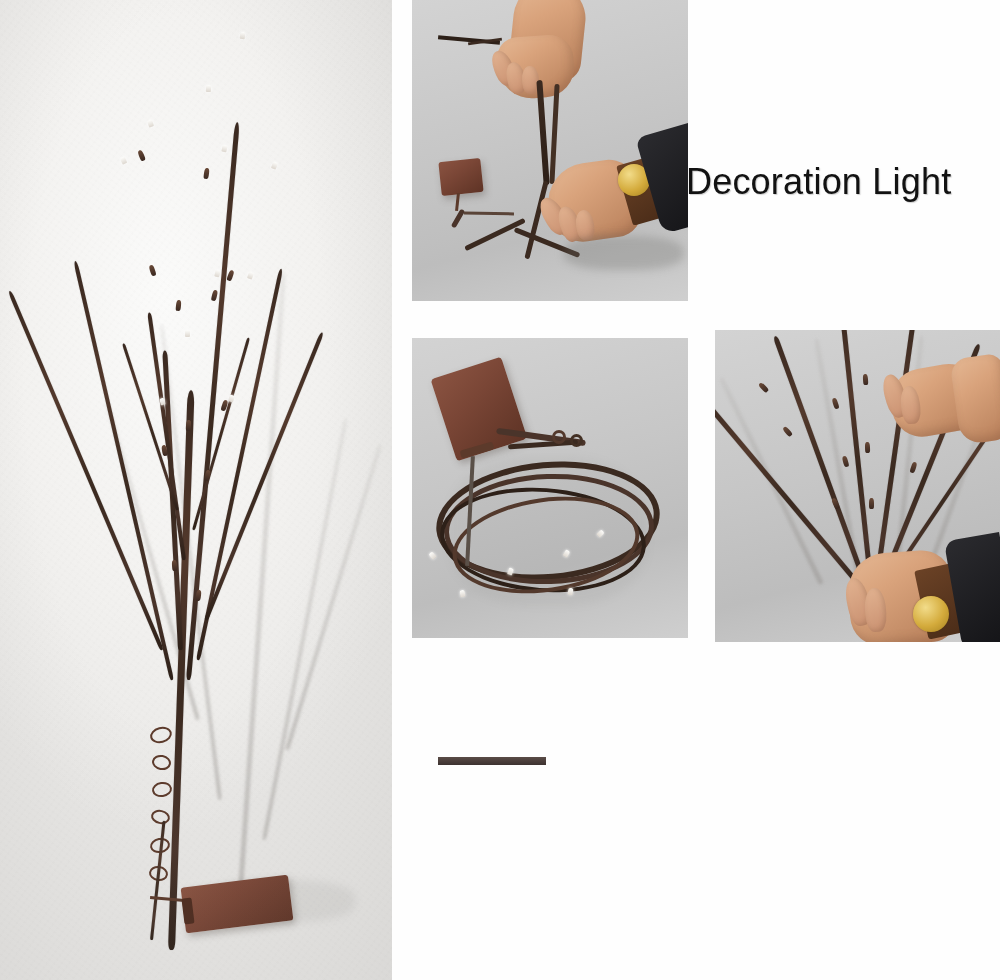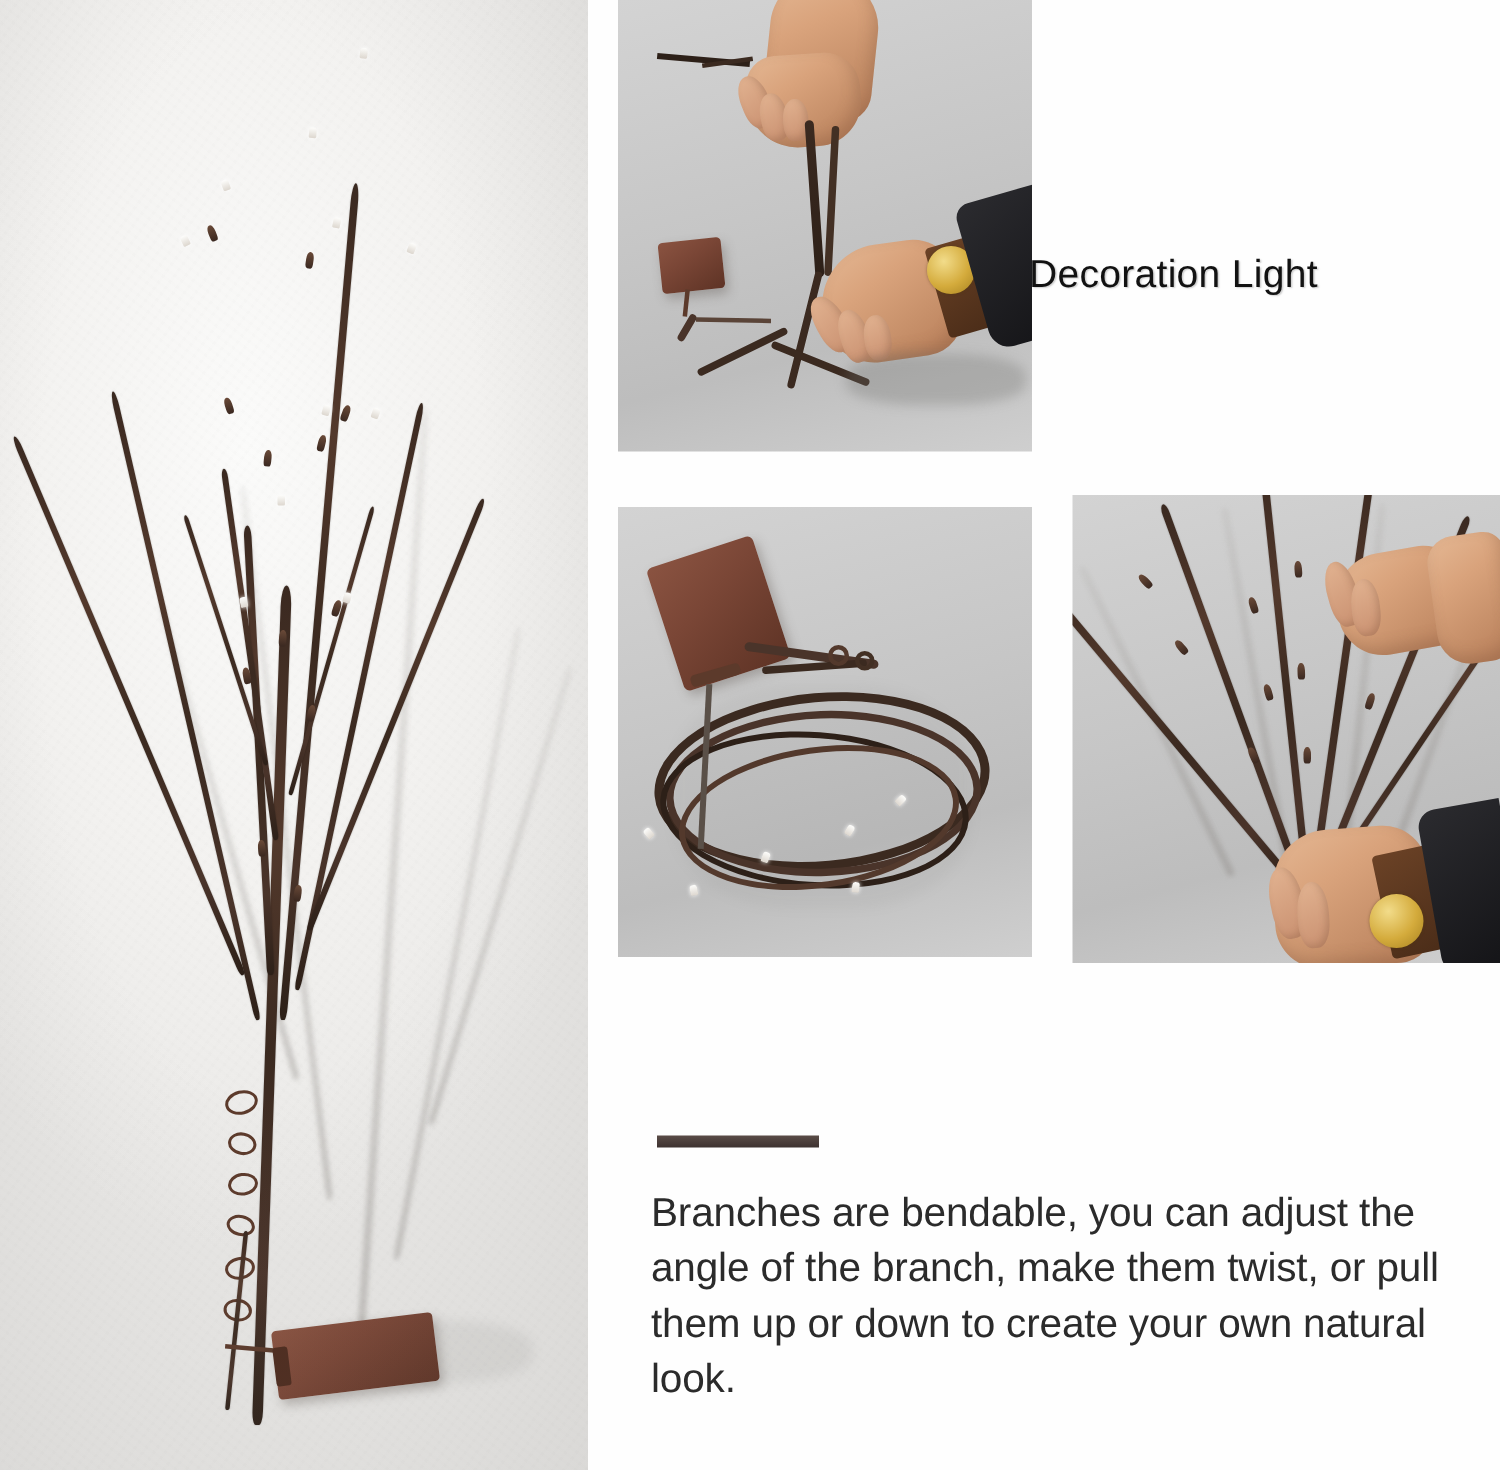--- a/index.html
+++ b/index.html
@@ -75,21 +75,21 @@
     font-family:"Liberation Sans", sans-serif;
     background:linear-gradient(100deg,#7c7c15 0%,#7a6f13 28%,#8a6a18 58%,#8a5a18 100%);
     -webkit-background-clip:text; background-clip:text; color:transparent;
     -webkit-text-fill-color:transparent;
     text-shadow:none;
     filter:drop-shadow(2px 2px 1px rgba(120,110,60,.35));
     text-align:center;
   }
   #decolight {
     position:absolute; left:686px; top:158px; width:312px; height:48px;
-    font-size:26px; font-weight:400; color:#121212; line-height:48px;
+    font-size:36px; font-weight:400; color:#121212; line-height:48px;
     font-family:"Liberation Sans", sans-serif; letter-spacing:.2px;
     text-shadow:1px 1px 1px rgba(120,120,120,.35);
     white-space:nowrap;
   }
   #divider {
     position:absolute; left:438px; top:757px; width:108px; height:8px;
     background:linear-gradient(to bottom,#5a4c47,#3d3230);
   }
   #blurb {
     position:absolute; left:434px; top:790px; width:560px;
@@ -261,15 +261,14 @@
     <div class="watchband" style="left:206px;top:236px;width:42px;height:70px;transform:rotate(-12deg);"></div>
     <div class="watchface" style="left:198px;top:266px;width:36px;height:36px;"></div>
     <div class="sleeve" style="left:238px;top:206px;width:56px;height:110px;border-radius:12px 0 0 12px;transform:rotate(-10deg);"></div>
   </div>
 
 
   <div id="decolight">Decoration Light</div>
 
   <div id="divider"></div>
 
-  <div id="blurb">Branches are bendable, you can adjust the angle of the branch, make them twist, or pull them up or down to create your own natural look.</div>
 
 </div>
 
 </body></html>

